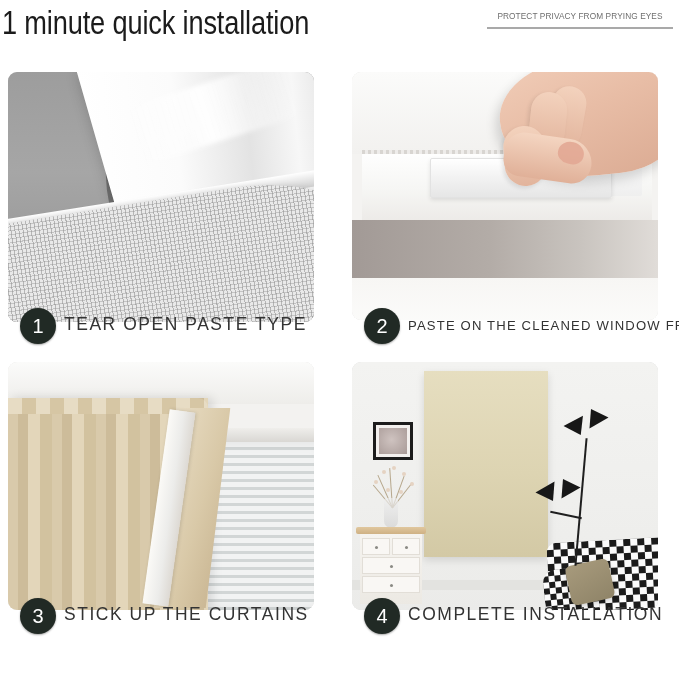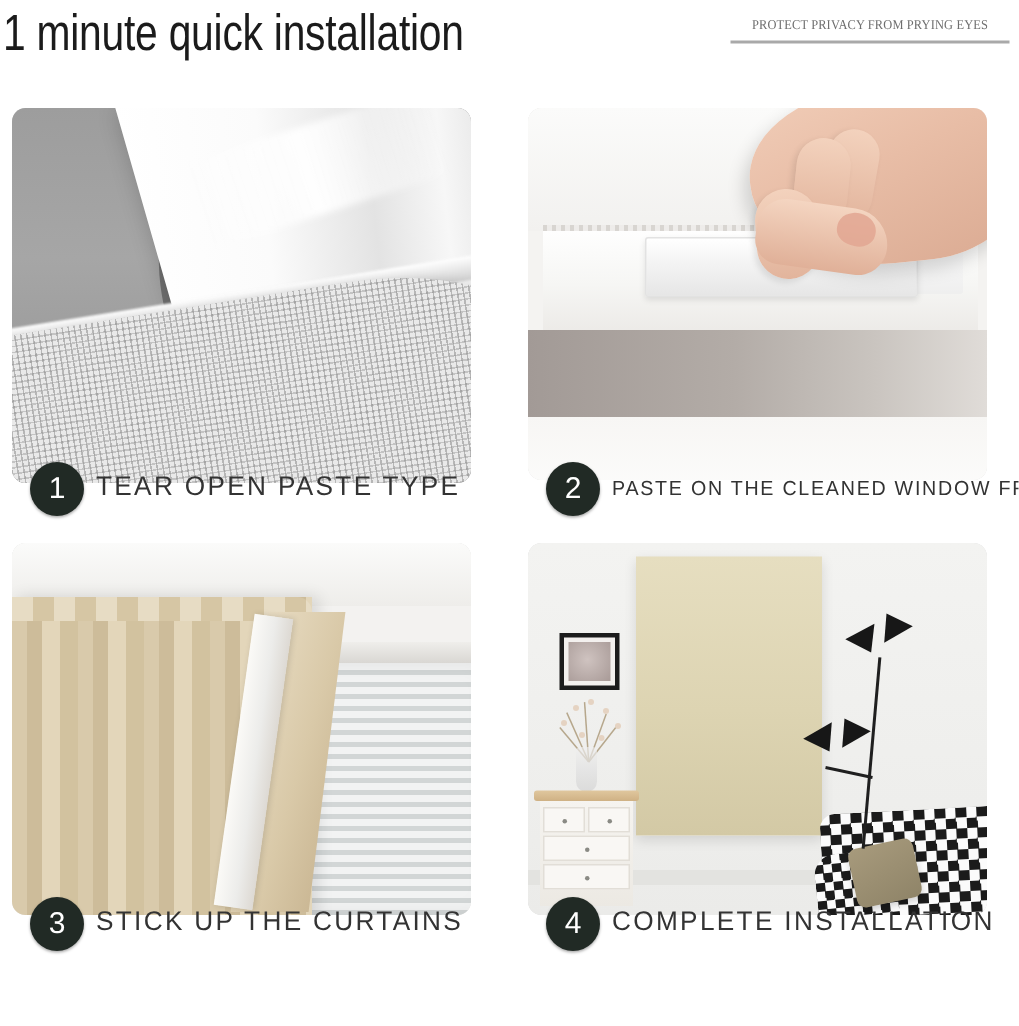--- a/index.html
+++ b/index.html
@@ -17,21 +17,20 @@
     position:absolute;left:2px;top:0px;
     font-family:"Liberation Sans", sans-serif;
     font-size:34px;font-weight:300;color:#1b1b1b;
     letter-spacing:-0.2px;
     transform:scaleX(0.80);transform-origin:left top;
     white-space:nowrap;line-height:44px;
   }
   .tagline-wrap{
     position:absolute;right:6px;top:10px;width:186px;
     text-align:center;
-    font-family:Liberation Serif, serif;
   }
   .tagline{
     font-size:9px;color:#6e6e6e;letter-spacing:0.1px;
     transform:scaleX(0.92);transform-origin:center top;
     white-space:nowrap;line-height:13px;
   }
   .tagline-rule{
     margin-top:4px;height:2px;background:#a9a9a9;width:100%;
   }
 

